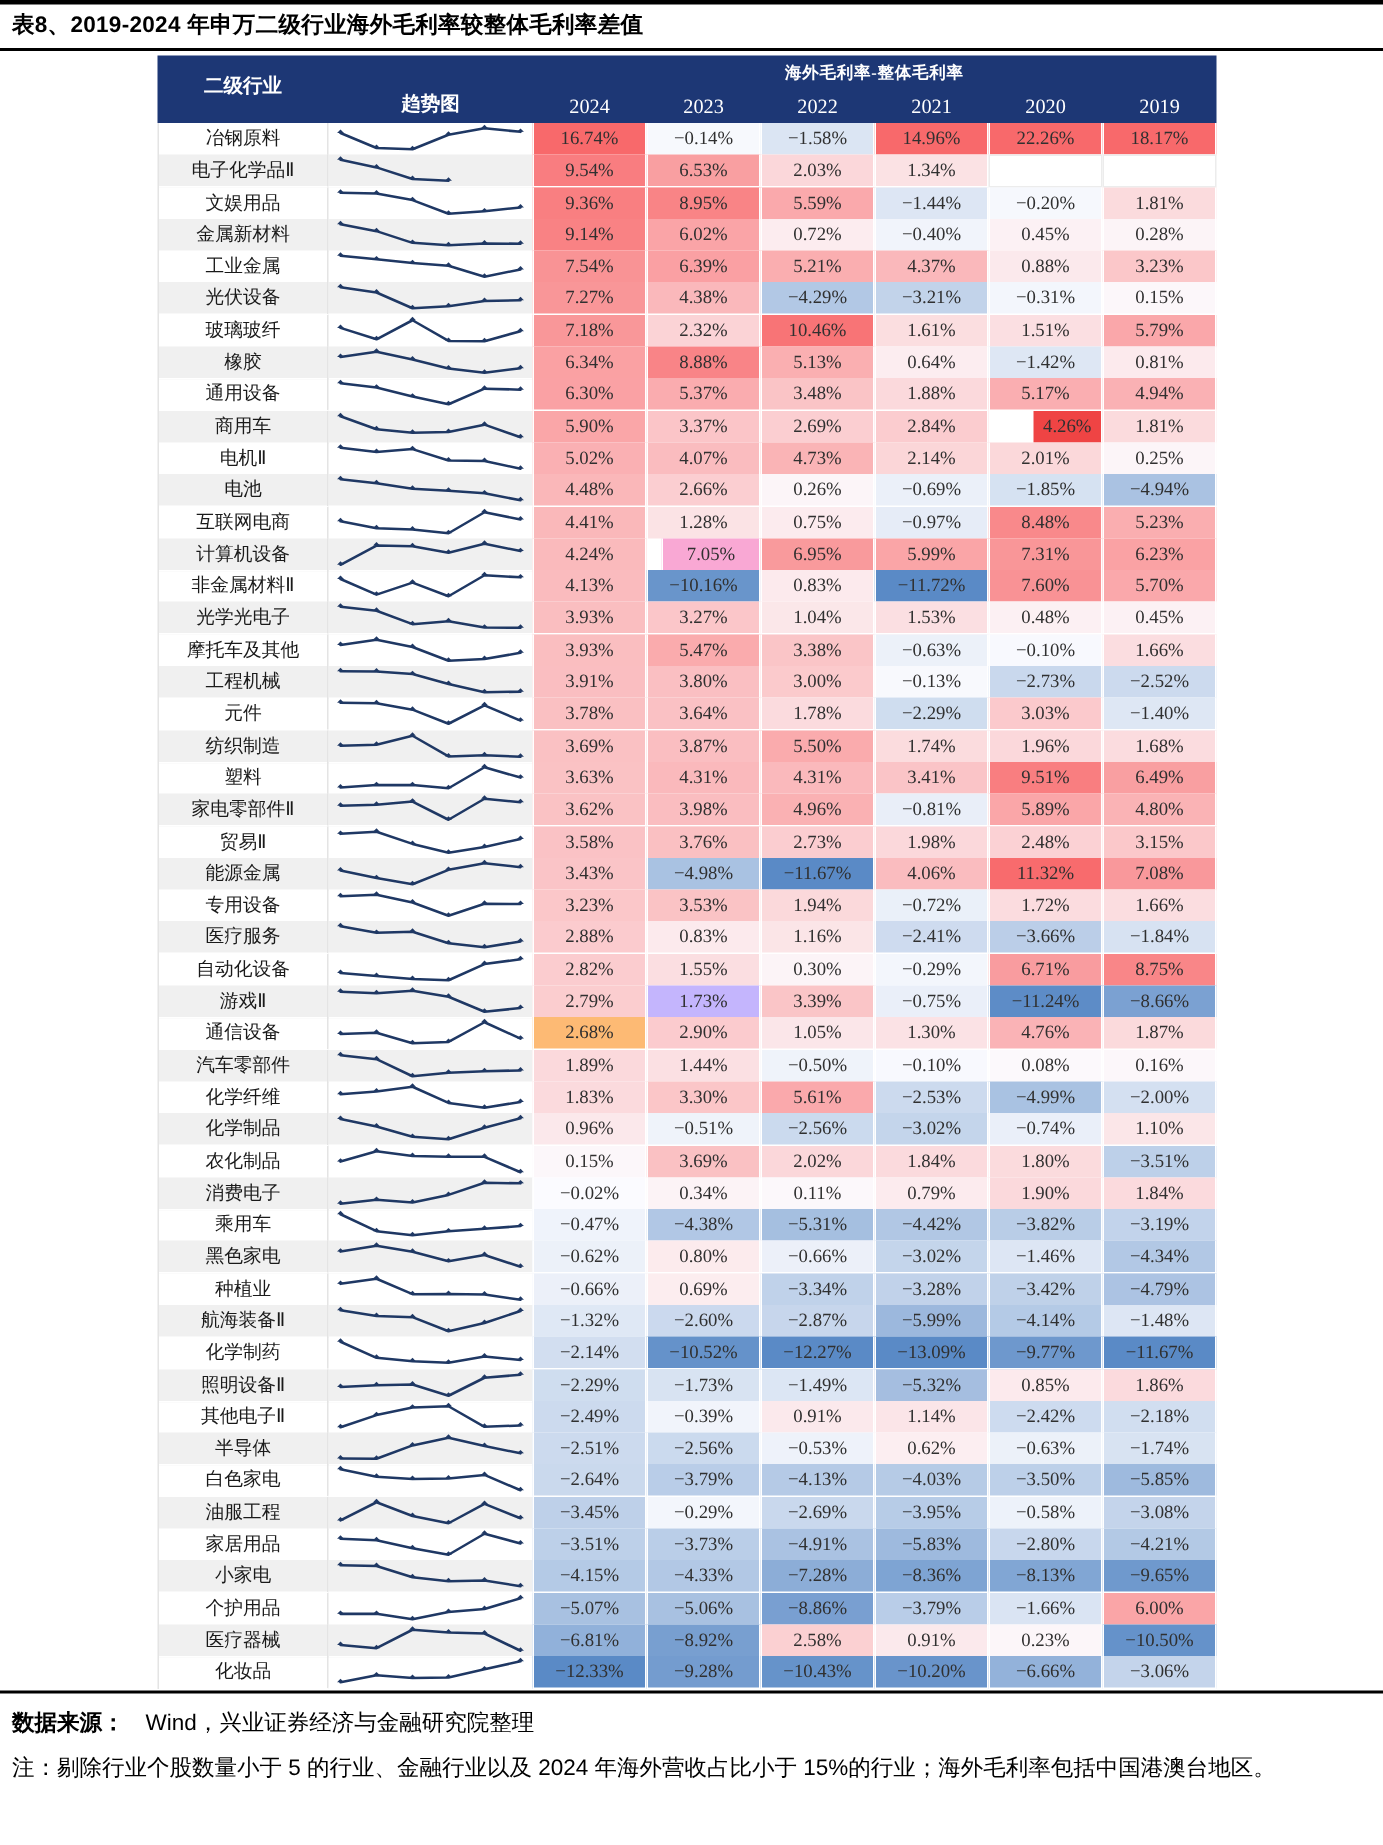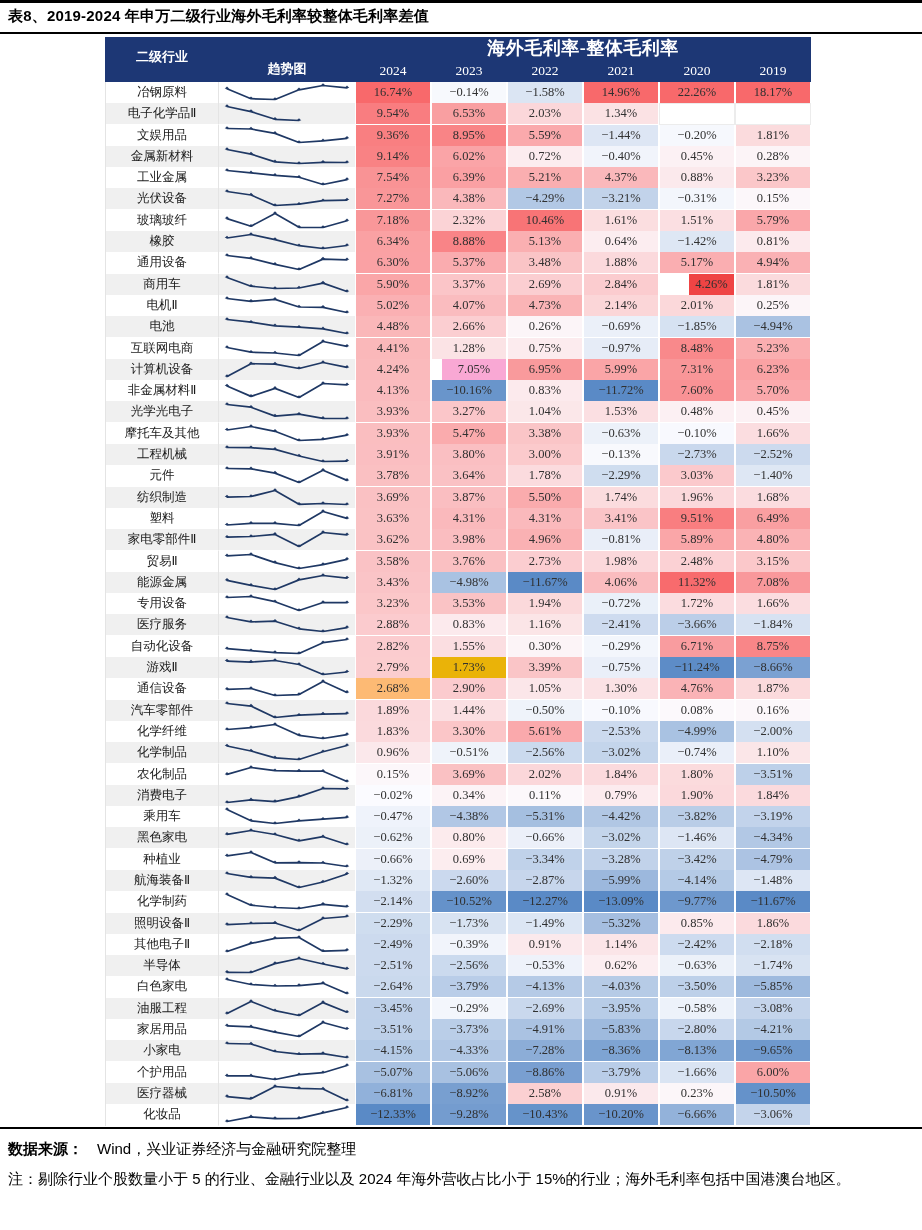--- a/index.html
+++ b/index.html
@@ -11,21 +11,21 @@
   .title-rule{position:absolute;left:0;top:32px;width:922px;height:2px;background:#000;}
 
   .tablewrap{position:absolute;left:105px;top:37px;width:706px;}
   .thead{display:grid;grid-template-columns:114px 136px repeat(6,76px);grid-template-rows:22px 23px;
         background:#1D3775;color:#fff;}
   .h-industry{grid-column:1;grid-row:1/3;display:flex;align-items:center;justify-content:center;
         font-weight:bold;font-size:13px;padding-bottom:6px;}
   .h-trend{grid-column:2;grid-row:1/3;display:flex;align-items:flex-end;justify-content:center;
         font-weight:bold;font-size:13px;padding-bottom:4px;}
   .h-group{grid-column:3/9;grid-row:1;display:flex;align-items:center;justify-content:center;
-        font-weight:bold;font-size:18px;font-family:"Liberation Serif",serif;letter-spacing:0.5px;}
+        font-weight:bold;font-size:11px;font-family:"Liberation Serif",serif;letter-spacing:0.5px;}
   .h-year{grid-row:2;display:flex;align-items:center;justify-content:center;
         font-size:13.5px;font-family:"Liberation Serif",serif;}
   .tbody{border-left:1px solid #e4e4e4;}
   .trow{display:grid;grid-template-columns:113px 136px repeat(6,76px);height:21.31px;}
   .c-label{display:flex;align-items:center;justify-content:center;font-size:12.5px;color:#1a1a1a;
         font-family:"Liberation Serif",serif;border-right:1px solid #e4e4e4;border-bottom:1px solid #fff;
         white-space:nowrap;overflow:hidden;}
   .c-spark{display:flex;align-items:center;justify-content:center;border-bottom:1px solid #fff;}
   .c-val{display:flex;align-items:center;justify-content:center;font-size:12.5px;color:#303030;
         font-family:"Liberation Serif",serif;border:1px solid #fff;border-top:none;box-sizing:border-box;
@@ -605,21 +605,21 @@
               <path d="M8 4.1L32 5.1L56 3.5L80 7.5L104 17.5L128 15.0" fill="none" stroke="#1F3864" stroke-width="1.7" stroke-linejoin="round" stroke-linecap="round"></path>
               <path d="M5.7 4.1 L8 1.7999999999999998 L10.3 4.1 L8 4.12.3 Z" fill="#1F3864"></path>
               <path d="M29.7 5.1 L32 2.8 L34.3 5.1 L32 5.12.3 Z" fill="#1F3864"></path>
               <path d="M53.7 3.5 L56 1.2000000000000002 L58.3 3.5 L56 3.52.3 Z" fill="#1F3864"></path>
               <path d="M77.7 7.5 L80 5.2 L82.3 7.5 L80 7.52.3 Z" fill="#1F3864"></path>
               <path d="M101.7 17.5 L104 15.2 L106.3 17.5 L104 17.52.3 Z" fill="#1F3864"></path>
               <path d="M125.7 15.0 L128 12.7 L130.3 15.0 L128 15.02.3 Z" fill="#1F3864"></path>
             </svg>
           </div>
           <div class="c-val" style="background: rgb(251, 205, 207);">2.79%</div>
-          <div class="c-val" style="background: #eab308;">1.73%</div>
+          <div class="c-val" style="background: #c4b5fd;">1.73%</div>
           <div class="c-val" style="background: rgb(250, 197, 199);">3.39%</div>
           <div class="c-val" style="background: rgb(234, 239, 249);">−0.75%</div>
           <div class="c-val" style="background: rgb(93, 140, 199);">−11.24%</div>
           <div class="c-val" style="background: rgb(123, 161, 210);">−8.66%</div>
         </div>
         <div class="trow">
           <div class="c-label">通信设备</div>
           <div class="c-spark">
             <svg width="136" height="21" viewBox="0 0 136 21">
               <path d="M8 11.3L32 10.5L56 17.5L80 16.6L104 3.5L128 14.4" fill="none" stroke="#1F3864" stroke-width="1.7" stroke-linejoin="round" stroke-linecap="round"></path>

